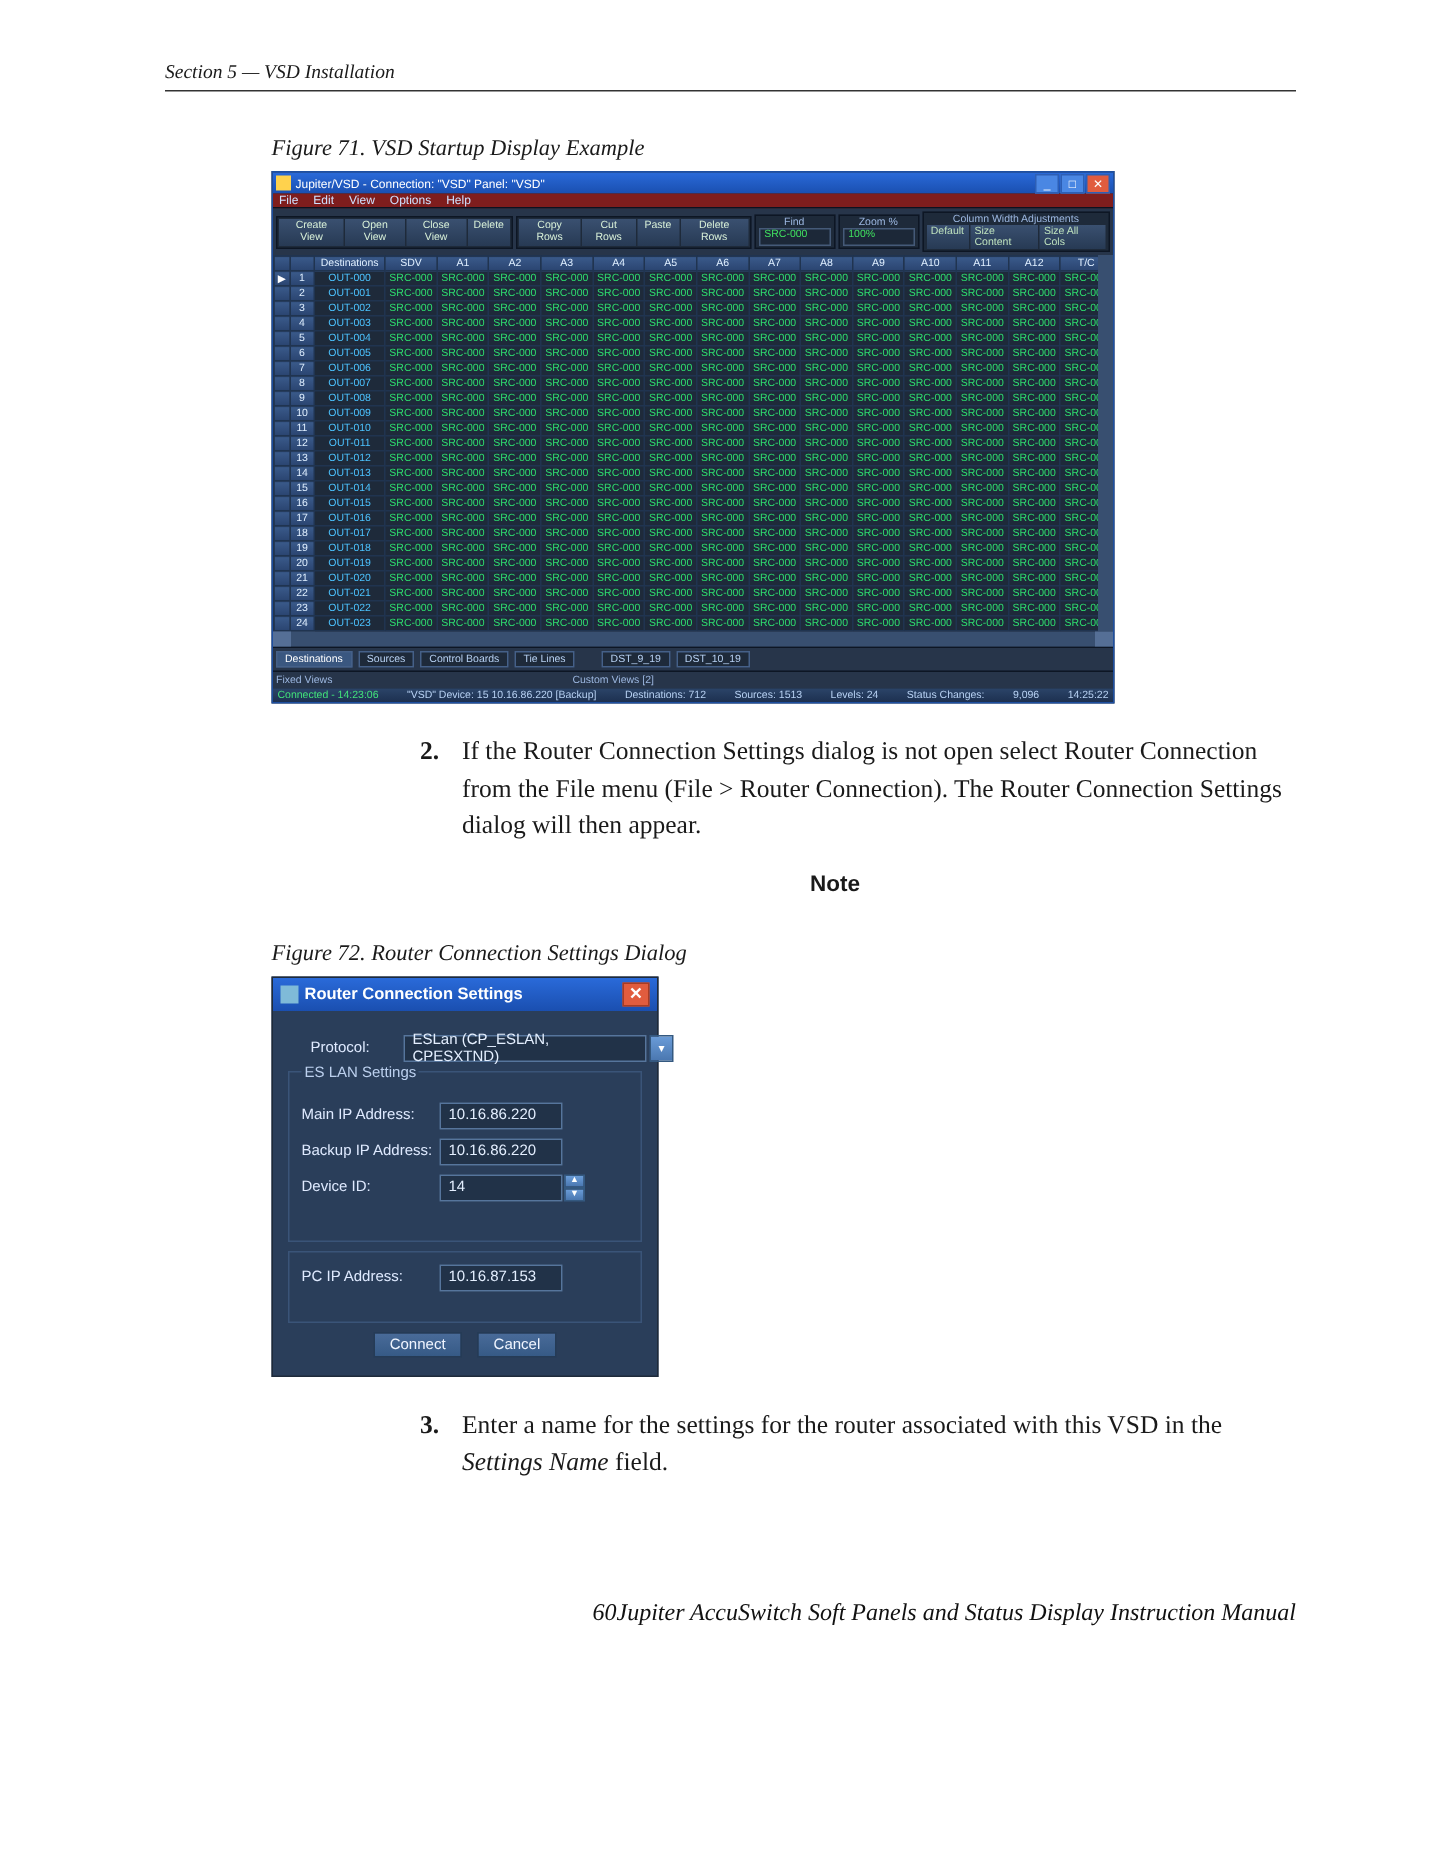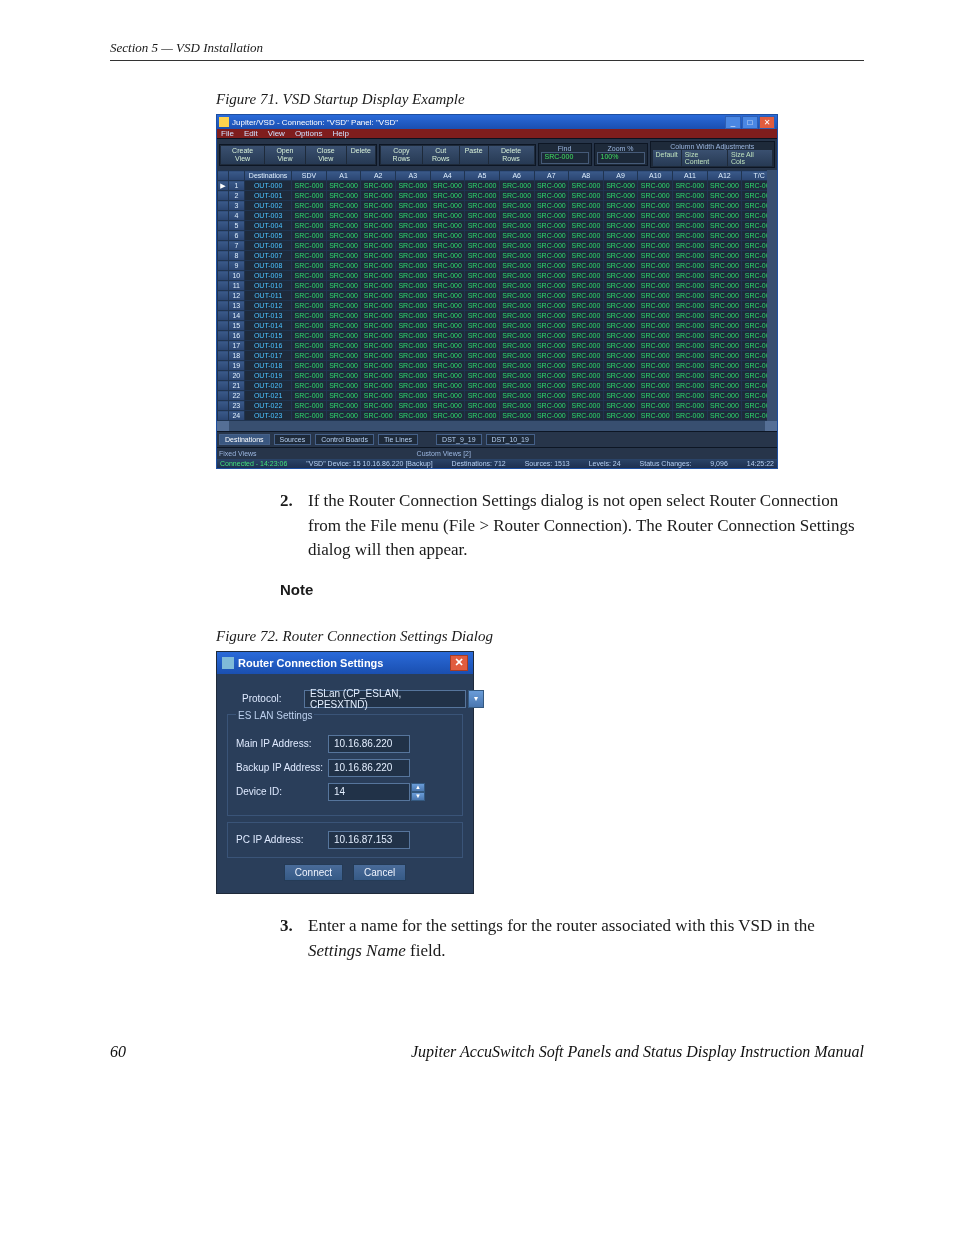--- a/index.html
+++ b/index.html
@@ -239,20 +239,21 @@
   }
   .step .num {
     font-weight: bold;
     min-width: 28px;
   }
   .note-row {
     display: flex;
     margin: 18px 0;
     font-size: 16px;
     margin-left: 170px;
+    justify-content: center;
   }
   .note-row .kw {
     font-family: Arial, Helvetica, sans-serif;
     font-weight: bold;
     font-size: 15px;
     min-width: 64px;
   }
   .note-row .txt {
     font-family: Arial, Helvetica, sans-serif;
     font-size: 15px;
@@ -324,21 +325,21 @@
     border: 1px solid #253b56;
     padding: 2px 10px;
     font-size: 10px;
     color: #f0f5ff;
     text-align: center;
     cursor: pointer;
   }
   .rcs-btn.disabled { color: #7f94b4; }
   .rcs-fieldset {
     border: 1px solid #3a5478;
-    padding: 8px 8px 8px 8px;
+    padding: 8px 8px 20px 8px;
     margin-top: 6px;
     margin-bottom: 6px;
   }
   .rcs-fieldset .legend {
     font-size: 10px;
     color: #bcd0ee;
     background: #2a3e5a;
     position: relative;
     top: -14px;
     display: inline-block;
@@ -385,28 +386,28 @@
     cursor: pointer;
   }
   .rcs-bottom-btns {
     display: flex;
     justify-content: center;
     gap: 10px;
     margin-top: 6px;
   }
   .footer {
     display: flex;
-    justify-content: space-between;
+    justify-content: flex-end;
     font-style: italic;
     font-size: 16px;
     margin-top: 80px;
     color: #111;
   }
   .footer .pn { font-style: italic; }
-  .ml170 { margin-left: 106px; }
+  .ml170 { margin-left: 71px; }
 </style>
 </head>
 <body>
 
 <div class="section-header">Section 5 — VSD Installation</div>
 
 <div class="figure-caption ml170">Figure 71.  VSD Startup Display Example</div>
 
 <div class="vsd-window ml170">
   <div class="titlebar">

